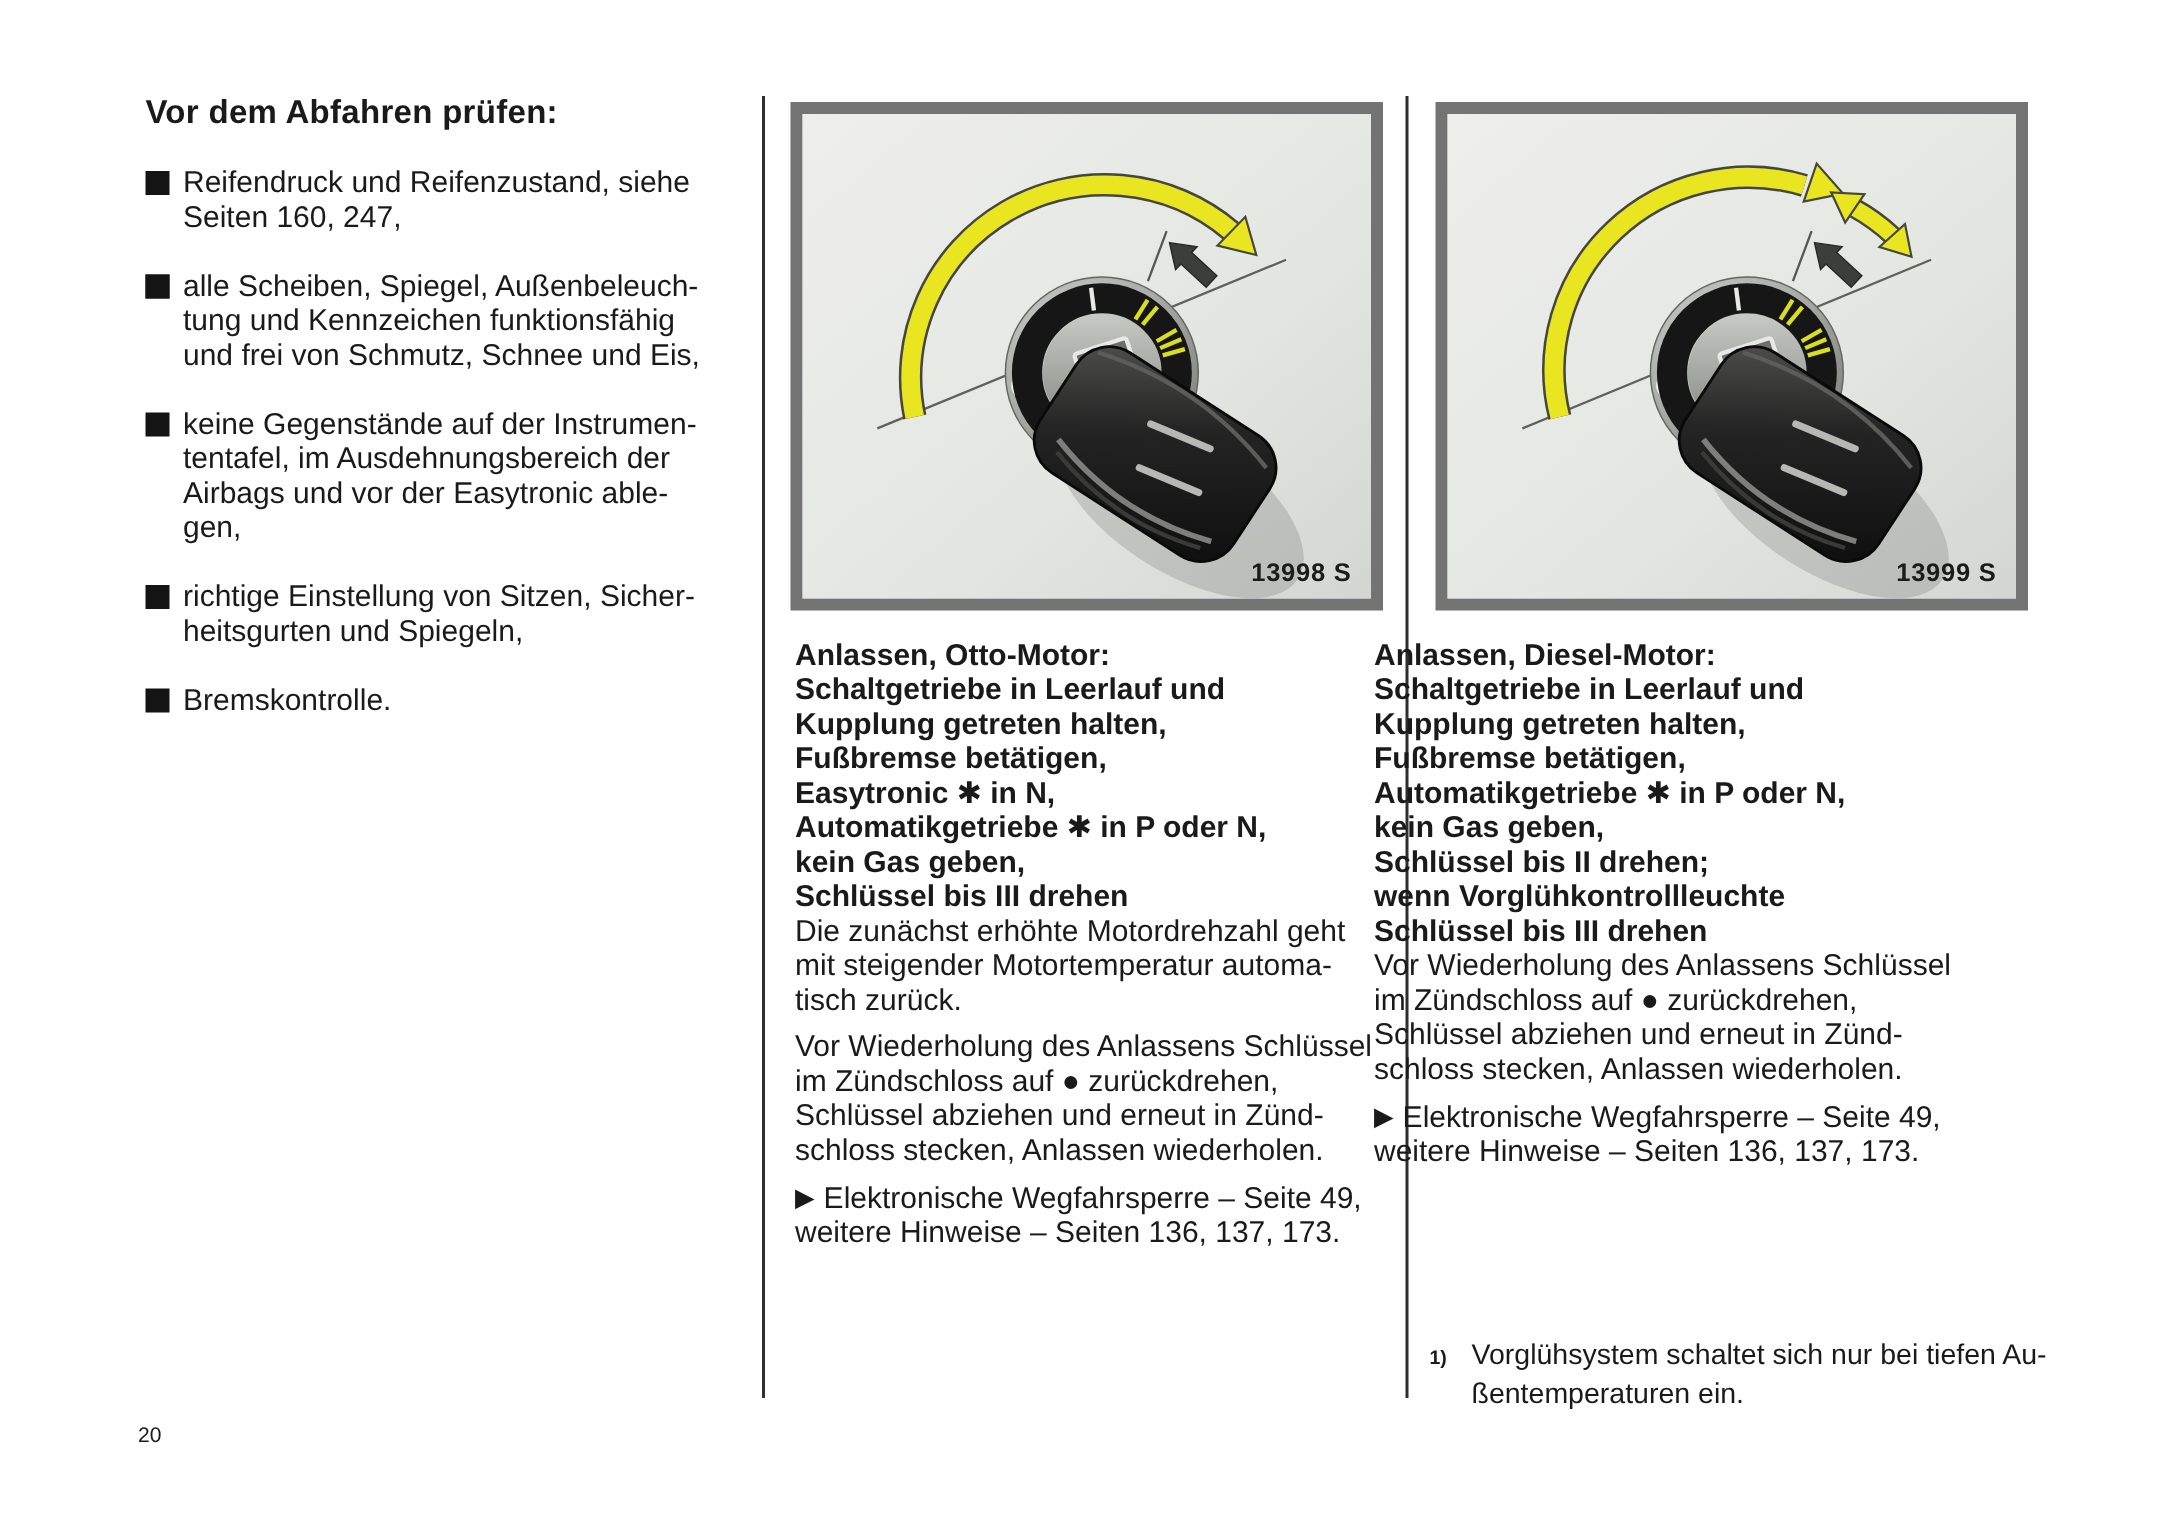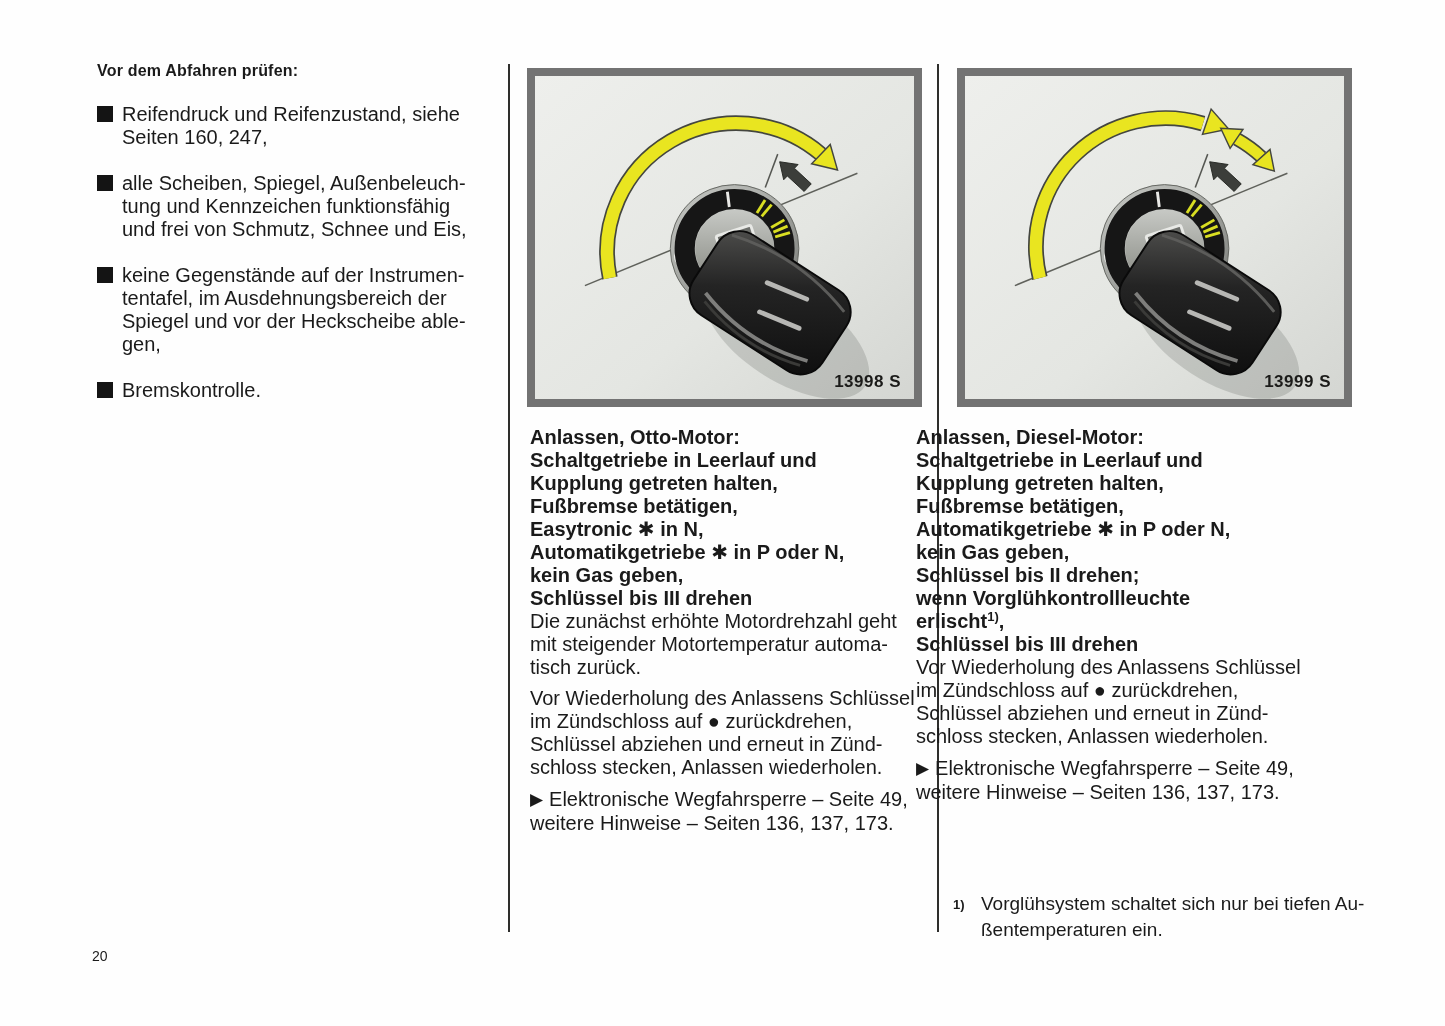--- a/index.html
+++ b/index.html
@@ -9,21 +9,21 @@
     color:#1a1a1a; position:relative; overflow:hidden;
   }
   .pre { white-space:pre-line; }
 
   .divider { position:absolute; width:2px; background:#2e2e2c; top:64px; height:868px; }
   #divider-1 { left:508px; }
   #divider-2 { left:937px; }
 
   
   #left-col { position:absolute; left:97px; top:62px; width:400px; }
-  .page-heading { font-size:16px; font-weight:bold; margin-bottom:10px; letter-spacing:0.2px; }
+  .page-heading { font-size:22px; font-weight:bold; margin-bottom:10px; letter-spacing:0.2px; }
   .bullet { position:relative; padding-left:25px; font-size:20px; line-height:23px; margin-bottom:9px;margin-top:23px; }
   .bullet .sq { position:absolute; left:0; top:3px; width:16px; height:16px; background:#141414; }
 
   
   .fig { position:absolute; width:395px; height:339px; border:8px solid #737373; box-sizing:border-box; }
   #fig-otto { left:527px; top:68px; }
   #fig-diesel { left:957px; top:68px; }
   .fig svg { display:block; width:100%; height:100%; }
   .fig-caption { position:absolute; right:13px; bottom:7px; font-size:17px; font-weight:bold; color:#1b1b19; letter-spacing:0.5px; }
 
@@ -64,25 +64,27 @@
   <div class="bullet">
     <span class="sq"></span>
     <span class="pre">alle Scheiben, Spiegel, Außenbeleuch-
 tung und Kennzeichen funktionsfähig
 und frei von Schmutz, Schnee und Eis,</span>
   </div>
   <div class="bullet">
     <span class="sq"></span>
     <span class="pre">keine Gegenstände auf der Instrumen-
 tentafel, im Ausdehnungsbereich der
-Spiegel und vor der Heckscheibe able-
+Airbags und vor der Easytronic able-
 gen,</span>
   </div>
   <div class="bullet">
     <span class="sq"></span>
+    <span class="pre">richtige Einstellung von Sitzen, Sicher-
+heitsgurten und Spiegeln,</span>
   </div>
   <div class="bullet">
     <span class="sq"></span>
     <span class="pre">Bremskontrolle.</span>
   </div>
 </div>
 
 <div class="fig" id="fig-otto">
   <svg viewBox="0 0 395 339" preserveAspectRatio="none">
     <defs>
@@ -248,23 +250,20 @@
 
 <div class="txt-col" id="diesel-text">
   <div class="hd pre">Anlassen, Diesel-Motor:
 Schaltgetriebe in Leerlauf und
 Kupplung getreten halten,
 Fußbremse betätigen,
 Automatikgetriebe ✱ in P oder N,
 kein Gas geben,
 Schlüssel bis II drehen;
 wenn Vorglühkontrollleuchte</div>
-  <div class="hd-line">
-    <span>erlischt</span><sup>1)</sup><span>,</span>
-  </div>
   <div class="hd pre">Schlüssel bis III drehen</div>
   <div class="para para-first pre">Vor Wiederholung des Anlassens Schlüssel
 im Zündschloss auf ● zurückdrehen,
 Schlüssel abziehen und erneut in Zünd-
 schloss stecken, Anlassen wiederholen.</div>
   <div class="para pointer-para">
     <span class="ptr">▶</span><span class="pre">Elektronische Wegfahrsperre – Seite 49,
 weitere Hinweise – Seiten 136, 137, 173.</span>
   </div>
 </div>

